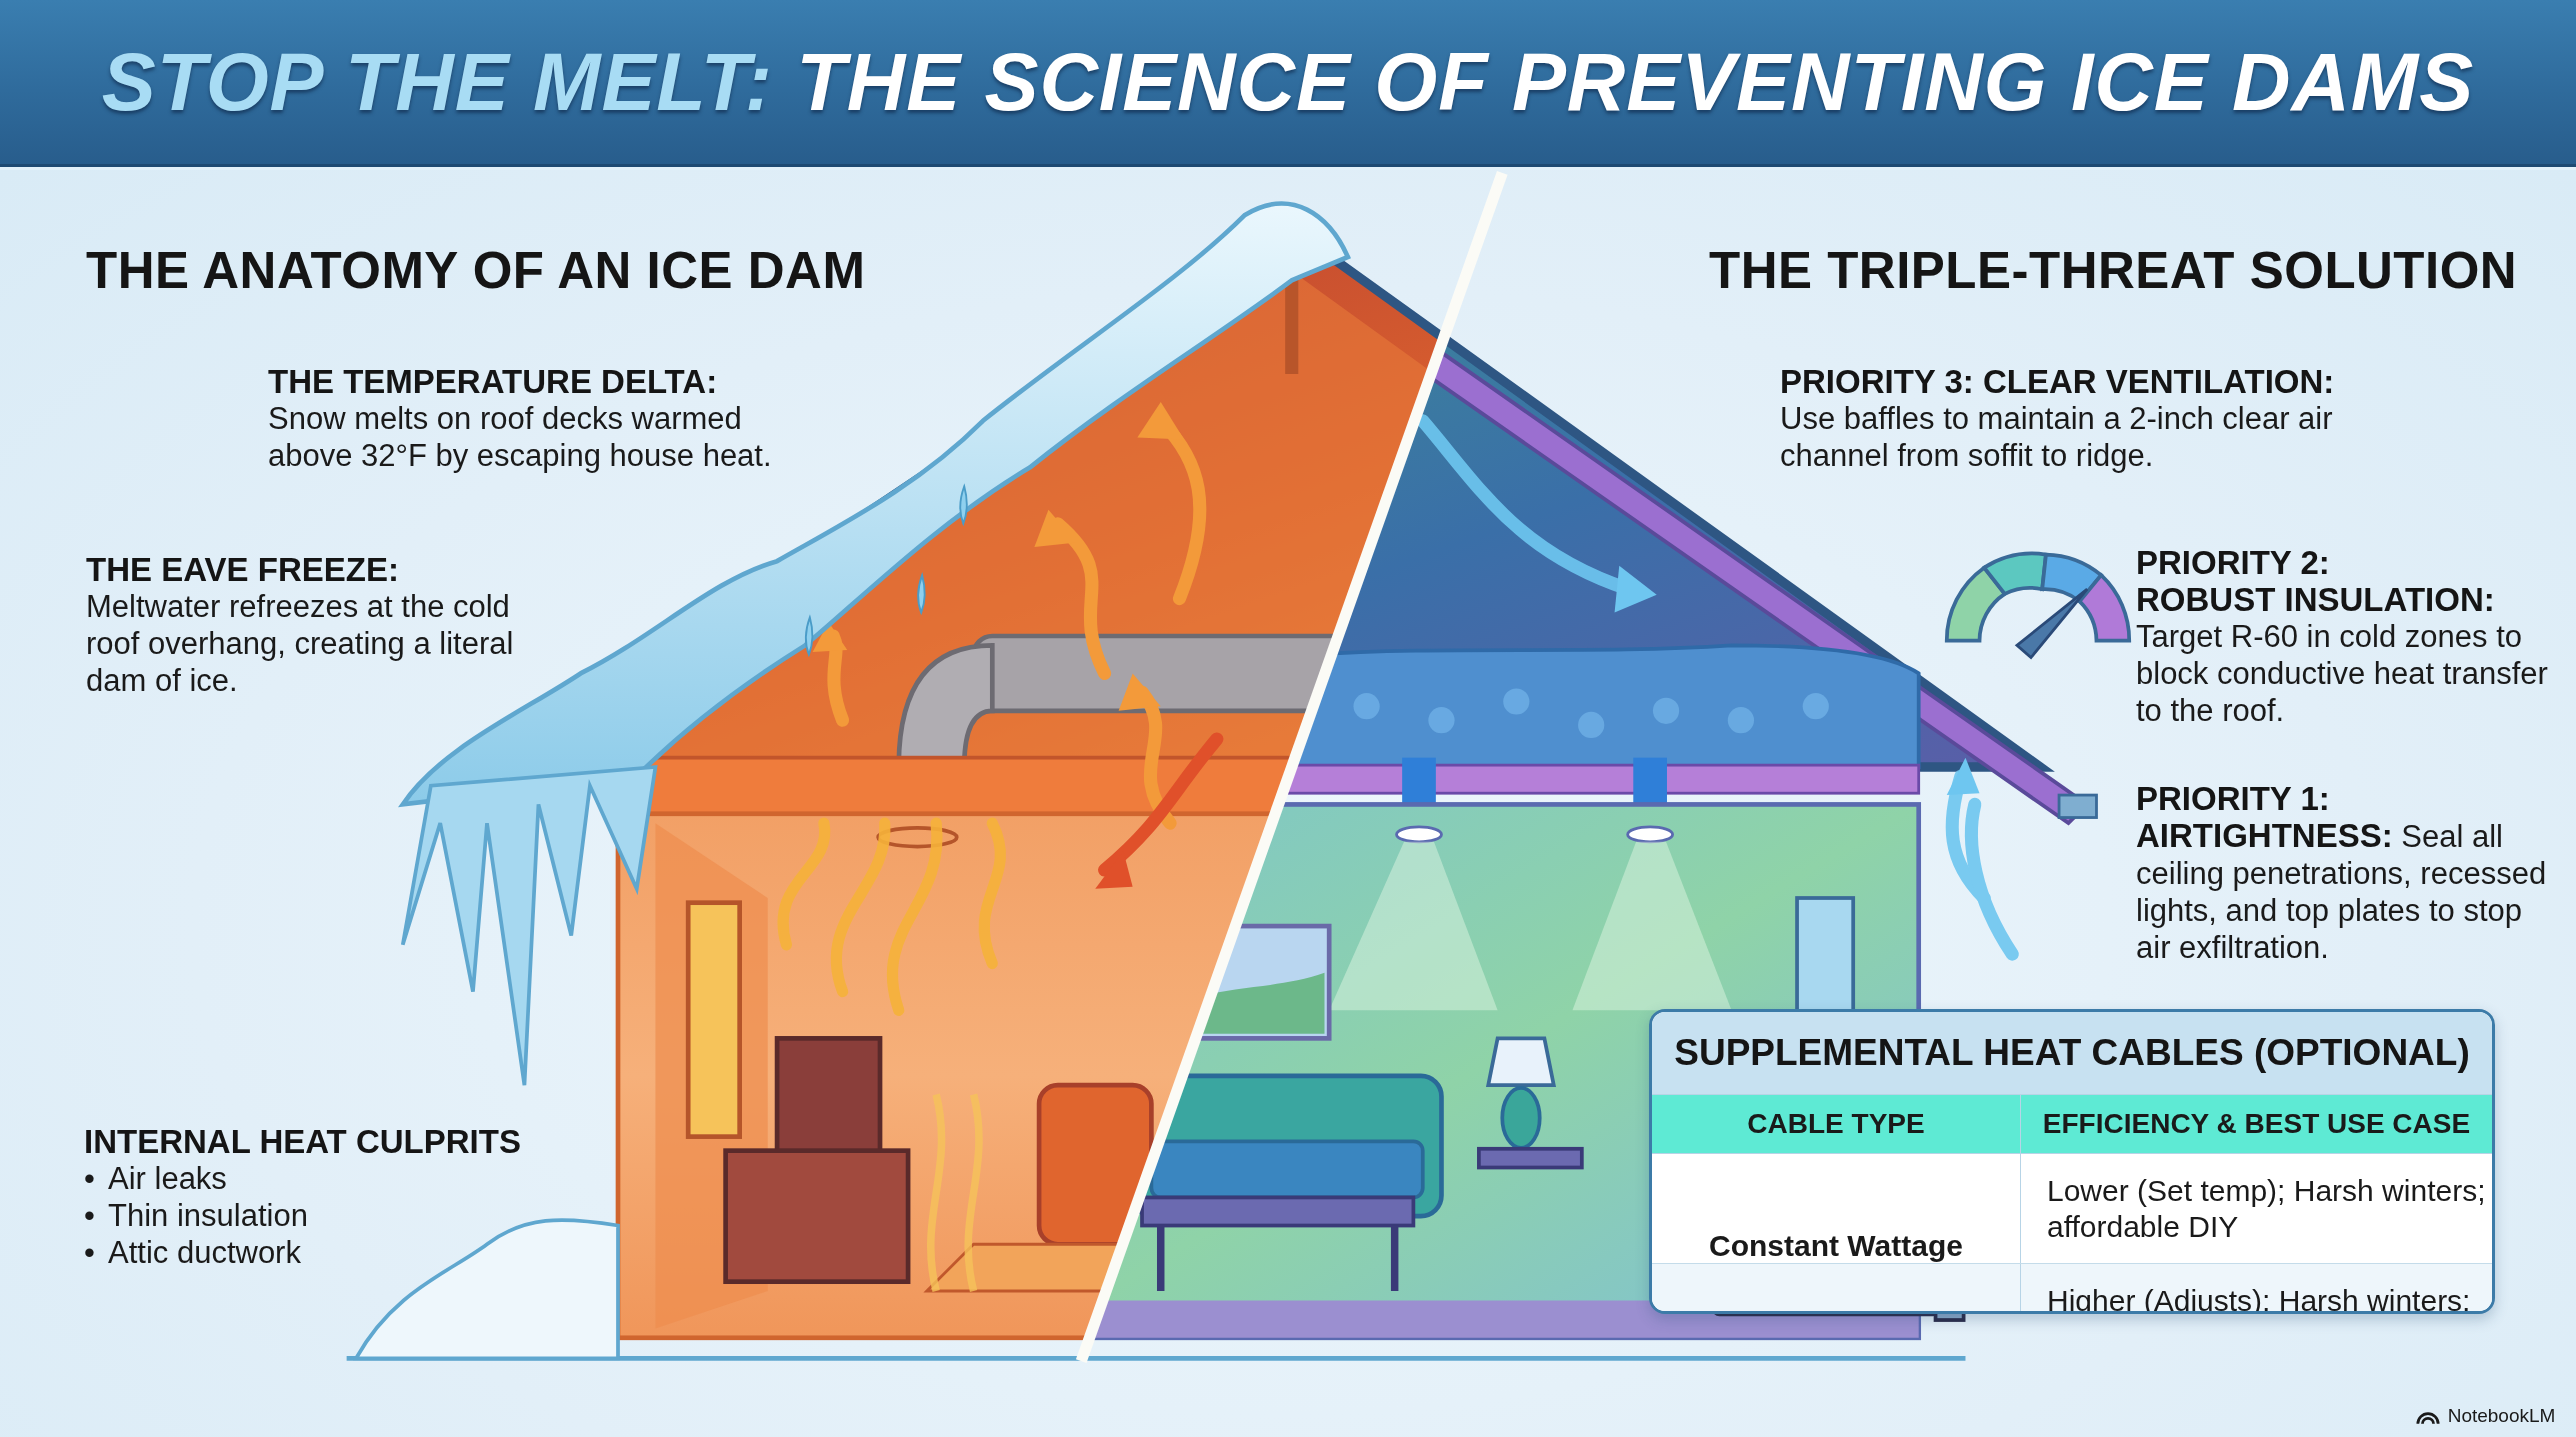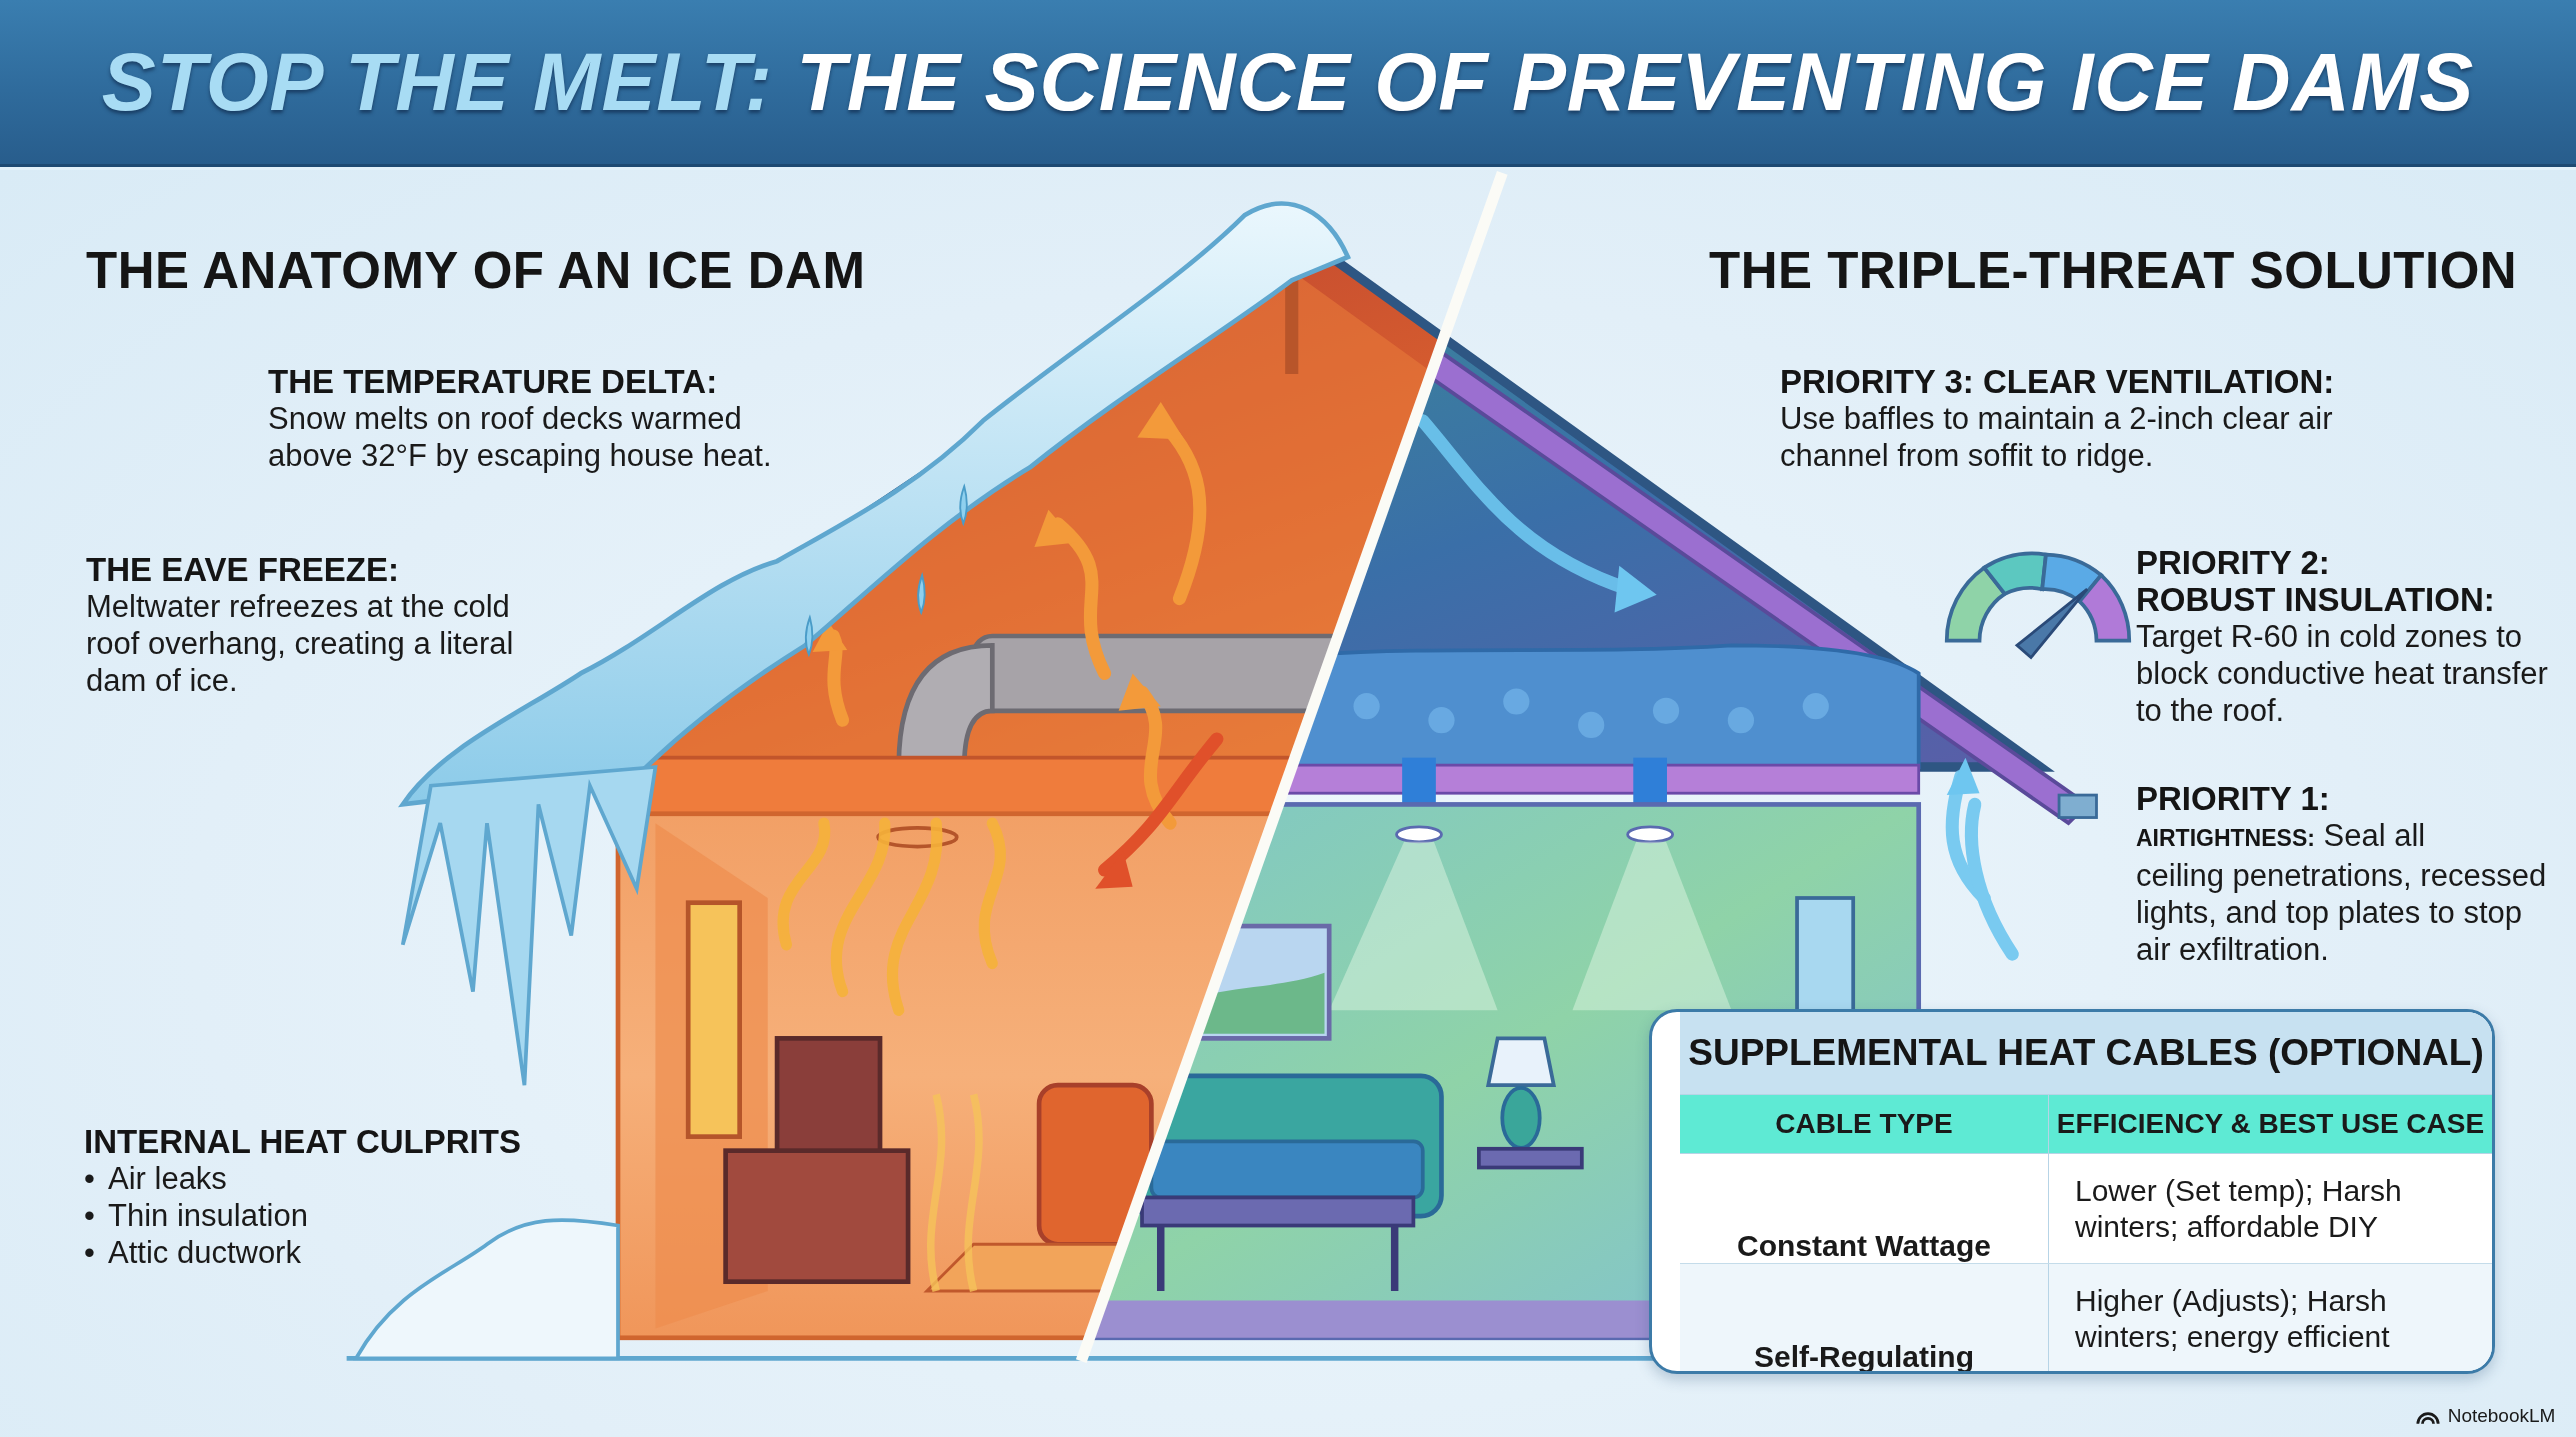--- a/index.html
+++ b/index.html
@@ -30,23 +30,23 @@
 
   .txt { position: absolute; }
   .section-title { font-size: 51px; font-weight: 700; color: #151515; letter-spacing: 0.5px; white-space: nowrap; }
   .blk-title { font-size: 33px; font-weight: 700; color: #151515; line-height: 37px; white-space: nowrap; }
   .blk-body { font-size: 31px; color: #1a1a1a; line-height: 37px; }
   .bullets { list-style: none; }
   .bullets li { font-size: 31px; line-height: 37px; color: #1a1a1a; }
   .bullets li::before { content: "•"; display: inline-block; width: 24px; }
 
   .cable-table {
-    position: absolute; left: 1649px; top: 1009px; width: 846px; height: 365px;
-    border: 3.7px solid #3c7ba8; border-radius: 28px; overflow: hidden;
-    background: #ffffff; box-shadow: 0 5.6px 13px rgba(40,80,120,0.25); padding-left: 28px;
+    position: absolute; left: 1649px; top: 1009px; width: 846px; height: 305px;
+    border: 3.7px solid #3c7ba8; border-radius: 16px; overflow: hidden;
+    background: #ffffff; box-shadow: 0 5.6px 13px rgba(40,80,120,0.25);
   }
   .cable-table .tt {
     height: 82px; background: #c7e1f1; display: flex; align-items: center; justify-content: center;
     font-size: 37px; font-weight: 700; color: #151515; white-space: nowrap;
   }
   .cable-table .hdr { display: flex; height: 60px; background: #5eead4; border-top: 1.9px solid #b7d4e6; border-bottom: 1.9px solid #b7d4e6; }
   .cable-table .hdr div { display: flex; align-items: center; justify-content: center; font-size: 28px; font-weight: 700; color: #1a1a1a; white-space: nowrap; }
   .c1 { width: 369px; border-right: 1.9px solid #b7d4e6; }
   .c2 { flex: 1; }
   .cable-table .row { display: flex; height: 110px; border-bottom: 1.9px solid #c4dcea; }
@@ -279,21 +279,21 @@
   </div>
 
   <div class="txt" style="left:2136px; top:374px; width:412px;">
     <div class="blk-title">PRIORITY 2:</div>
     <div class="blk-title">ROBUST INSULATION:</div>
     <div class="blk-body">Target R-60 in cold zones to block conductive heat transfer to the roof.</div>
   </div>
 
   <div class="txt" style="left:2136px; top:610px; width:412px;">
     <div class="blk-title">PRIORITY 1:</div>
-    <div class="blk-body"><span class="blk-title" style="font-size:23px;">AIRTIGHTNESS:</span><span> Seal all</span></div>
+    <div class="blk-body"><span class="blk-title" style="font-size:33px;">AIRTIGHTNESS:</span><span> Seal all</span></div>
     <div class="blk-body">ceiling penetrations, recessed lights, and top plates to stop air exfiltration.</div>
   </div>
 </div>
 
 <div class="cable-table">
   <div class="tt">SUPPLEMENTAL HEAT CABLES (OPTIONAL)</div>
   <div class="hdr">
     <div class="c1">CABLE TYPE</div>
     <div class="c2">EFFICIENCY &amp; BEST USE CASE</div>
   </div>

